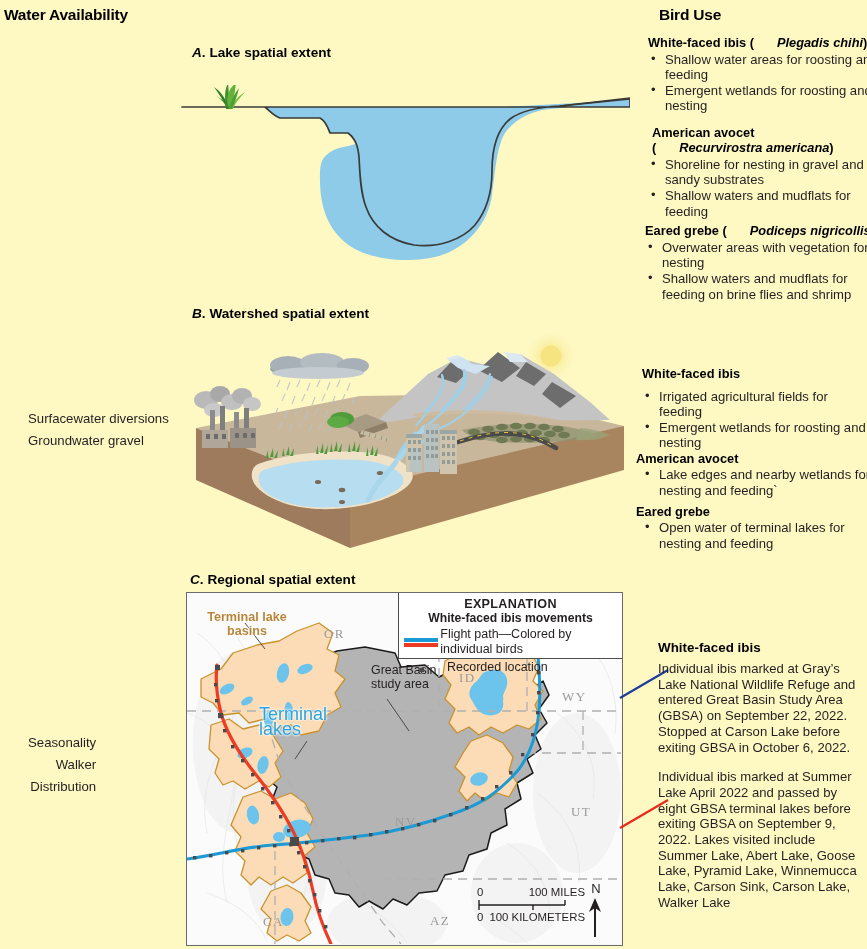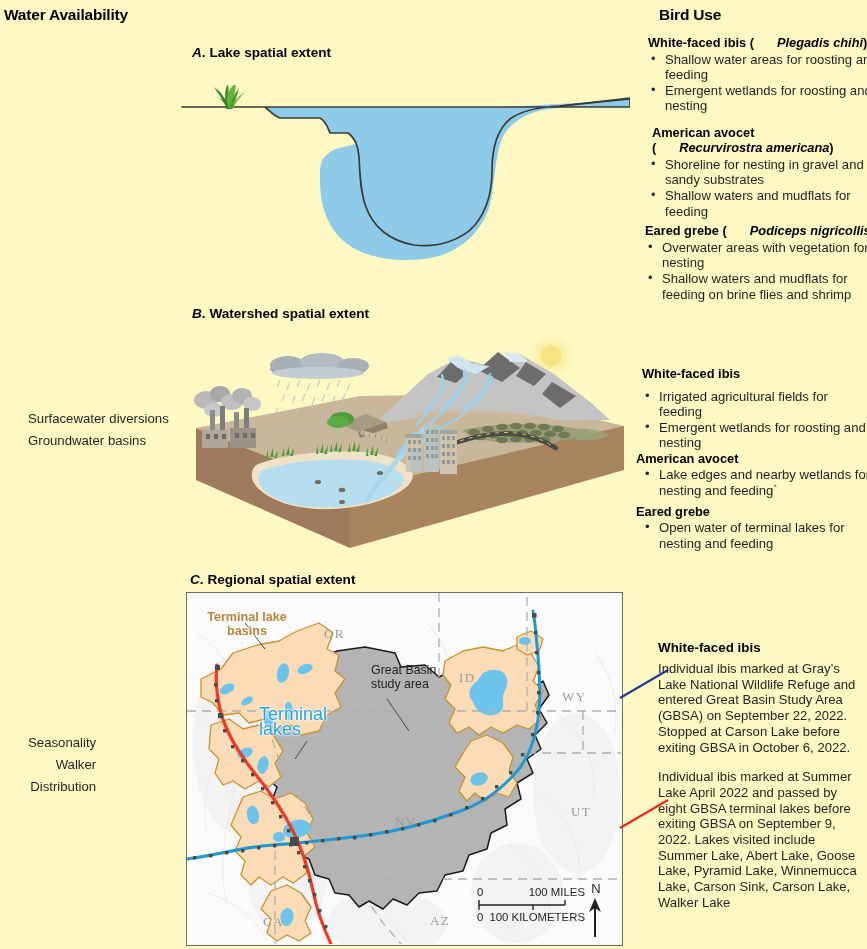--- a/index.html
+++ b/index.html
@@ -120,21 +120,21 @@
 
 <div id="page">
 
   <div class="abs col-head" style="left:4px; top:6px;">Water Availability</div>
 
   <div class="abs col-head" style="left:632px; top:6px;margin-left:27px;">Bird Use</div>
 
 
   <div class="abs driver-list" style="left:28px; top:408px;">
     <div>Surfacewater diversions</div>
-    <div>Groundwater basins</div>
+    <div>Groundwater gravel</div>
   </div>
 
   <div class="abs driver-list" style="left:28px; top:732px;text-align:right;">
     <div>Seasonality</div>
     <div>Walker</div>
     <div>Distribution</div>
   </div>
 
   <div class="abs panel-title" style="left:192px; top:45px;">
     <span class="ltr">A</span><span>. </span><span>Lake spatial extent</span>
@@ -633,20 +633,37 @@
 study area</div>
 
     <div class="abs maplabel-state" style="left:137px; top:33px;">OR</div>
     <div class="abs maplabel-state" style="left:272px; top:77px;">ID</div>
     <div class="abs maplabel-state" style="left:375px; top:96px;">WY</div>
     <div class="abs maplabel-state" style="left:208px; top:221px;">NV</div>
     <div class="abs maplabel-state" style="left:384px; top:211px;">UT</div>
     <div class="abs maplabel-state" style="left:76px; top:321px;">CA</div>
     <div class="abs maplabel-state" style="left:243px; top:320px;">AZ</div>
 
+    <div id="legendbox" class="abs" style="left:211px; top:-1px; width:225px; height:67px; padding:4px 5px 4px 5px;">
+      <div class="leg-title">EXPLANATION</div>
+      <div class="leg-sub">White-faced ibis movements</div>
+      <div style="display:flex; align-items:center; margin-top:2px;">
+        <span class="abs" style="position:relative; width:36px; height:12px; display:inline-block;">
+          <span style="position:absolute; left:0; top:2px; width:34px; height:3.5px; background:#1c9ad6; display:block;"></span>
+          <span style="position:absolute; left:0; top:7px; width:34px; height:3.5px; background:#ee3b24; display:block;"></span>
+        </span>
+        <span class="leg-row" style="margin-left:7px;">Flight path—Colored by individual birds</span>
+      </div>
+      <div style="display:flex; align-items:center; margin-top:1px;">
+        <span style="width:36px; text-align:center; display:inline-block;">
+          <span style="display:inline-block; width:3.6px; height:3.6px; background:#4a4a4a;"></span>
+        </span>
+        <span class="leg-row" style="margin-left:7px;">Recorded location</span>
+      </div>
+    </div>
 
     <div class="abs" style="left:290px; top:293px; width:108px;">
       <div style="display:flex; justify-content:space-between;">
         <span class="scale-txt">0</span>
         <span class="scale-txt">100 MILES</span>
       </div>
       <svg width="108" height="14" viewBox="0 0 108 14" style="display:block;">
         <line x1="2" y1="2" x2="2" y2="12" stroke="#231f20" stroke-width="1.4"></line>
         <line x1="2" y1="7" x2="88" y2="7" stroke="#231f20" stroke-width="1.4"></line>
         <line x1="88" y1="2" x2="88" y2="7" stroke="#231f20" stroke-width="1.4"></line>

